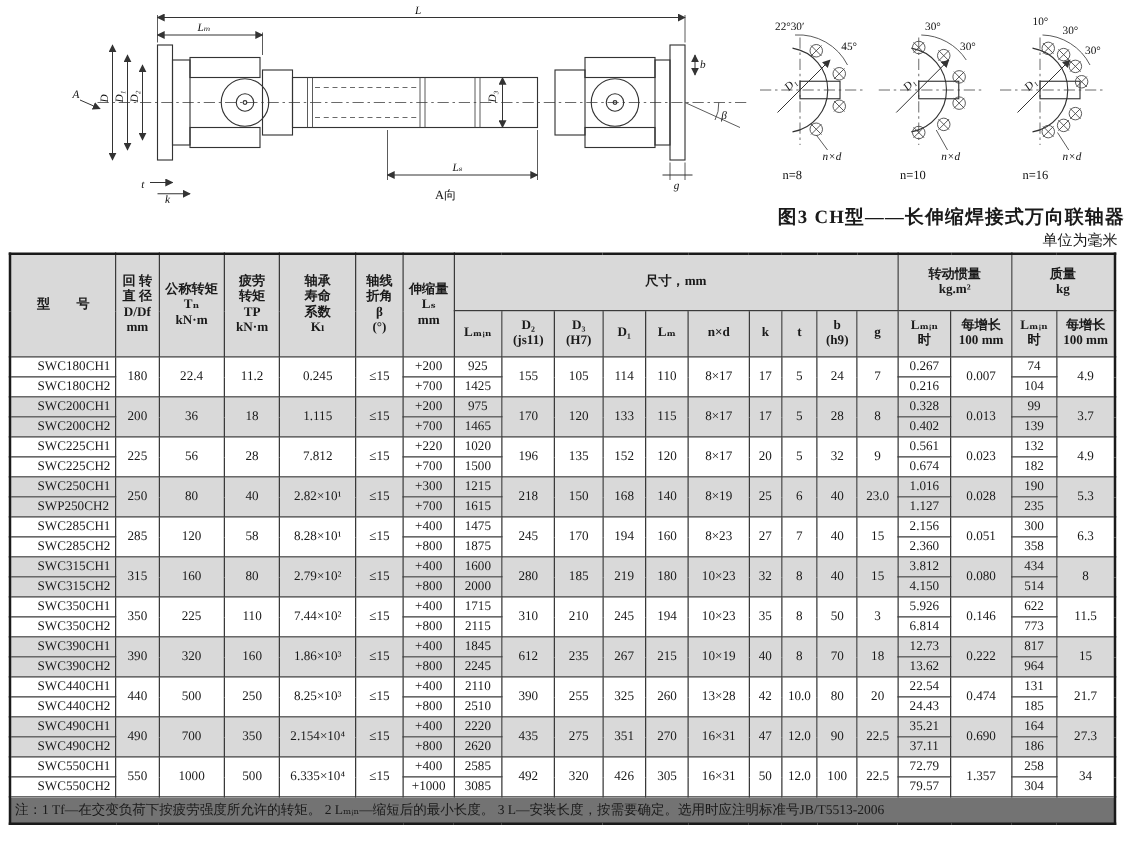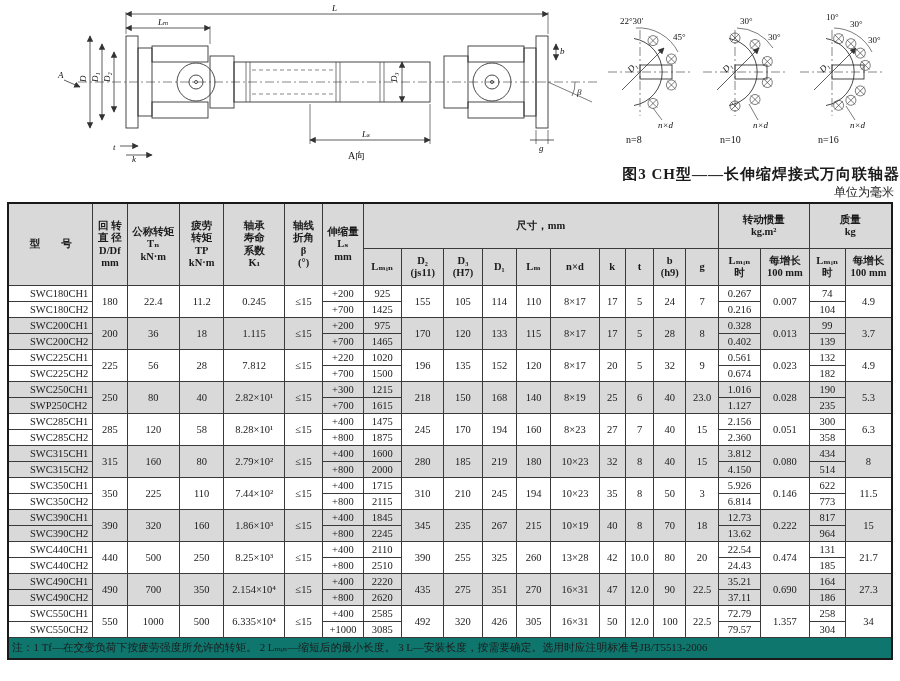--- a/index.html
+++ b/index.html
@@ -22,21 +22,21 @@
   .tbl-wrap{padding:2px 7px 0 7px;}
   table{border-collapse:collapse;table-layout:fixed;width:886px;font-size:10.5px;}
   th,td{border:1px solid #3a3a3a;text-align:center;vertical-align:middle;padding:0 1px;overflow:hidden;}
   table{border:2px solid #1a1a1a;}
   thead th{background:#d9d9d9;font-weight:bold;white-space:pre-line;line-height:1.15;font-size:10.5px;}
   thead tr.h1 th{height:44px;}
   thead tr.h2 th{height:36px;}
   tbody td{height:15px;line-height:1.05;white-space:nowrap;background:#ffffff;}
   tbody tr.shade td{background:#d9d9d9;}
   tbody td.model{text-align:left;padding-left:21px;}
-  tfoot td{text-align:left;font-size:10.8px;height:18px;padding:1px 3px;white-space:nowrap;background:#0f766e;}
+  tfoot td{text-align:left;font-size:10.8px;height:18px;padding:1px 3px;white-space:nowrap;background:#737373;}
 </style>
 </head>
 <body>
 
 <div class="page">
 
   <div class="fig-wrap">
   <svg width="900" height="164" viewBox="0 0 900 164">
     <defs>
       <marker id="arr" viewBox="0 0 10 10" refX="9" refY="5" markerWidth="8" markerHeight="8" orient="auto-start-reverse">
@@ -484,21 +484,21 @@
           </tr>
           <tr class="shade">
             <td class="model">SWC390CH1</td>
             <td rowspan="2">390</td>
             <td rowspan="2">320</td>
             <td rowspan="2">160</td>
             <td rowspan="2">1.86×10³</td>
             <td rowspan="2">≤15</td>
             <td>+400</td>
             <td>1845</td>
-            <td rowspan="2">345</td>
+            <td rowspan="2">612</td>
             <td rowspan="2">235</td>
             <td rowspan="2">267</td>
             <td rowspan="2">215</td>
             <td rowspan="2">10×19</td>
             <td rowspan="2">40</td>
             <td rowspan="2">8</td>
             <td rowspan="2">70</td>
             <td rowspan="2">18</td>
             <td>12.73</td>
             <td rowspan="2">0.222</td>

